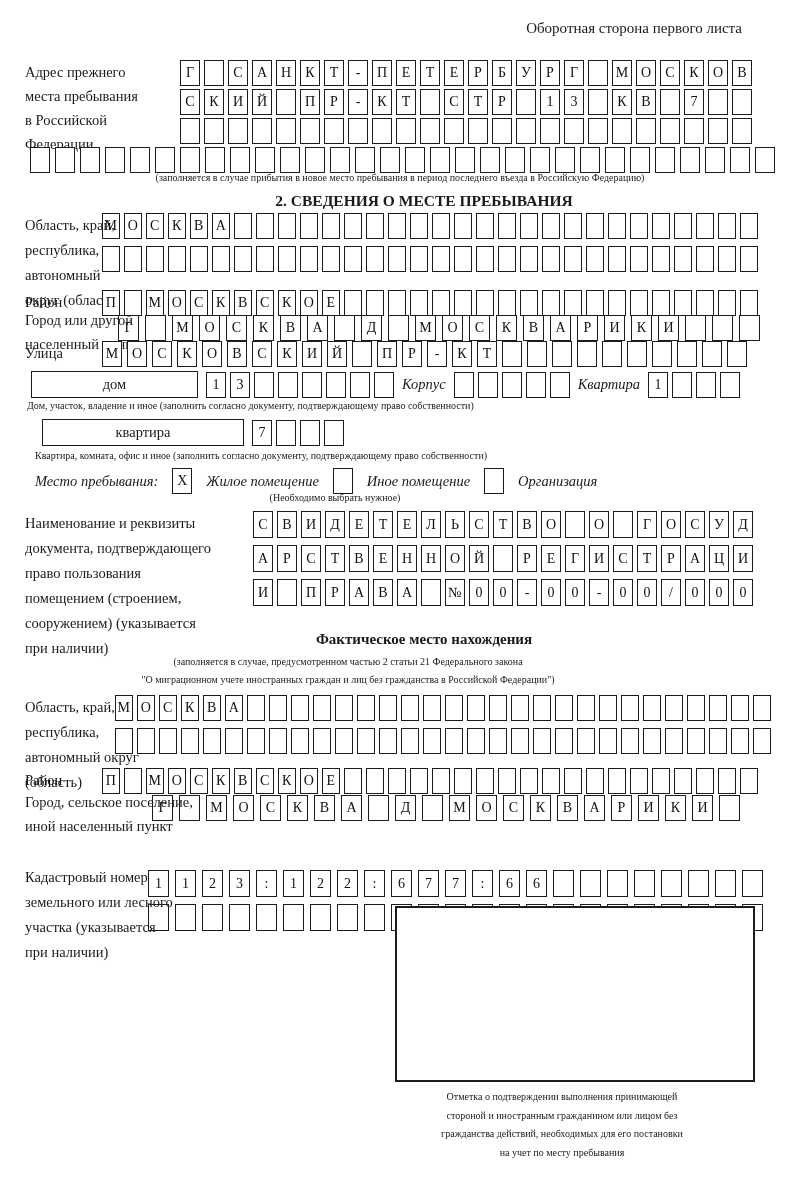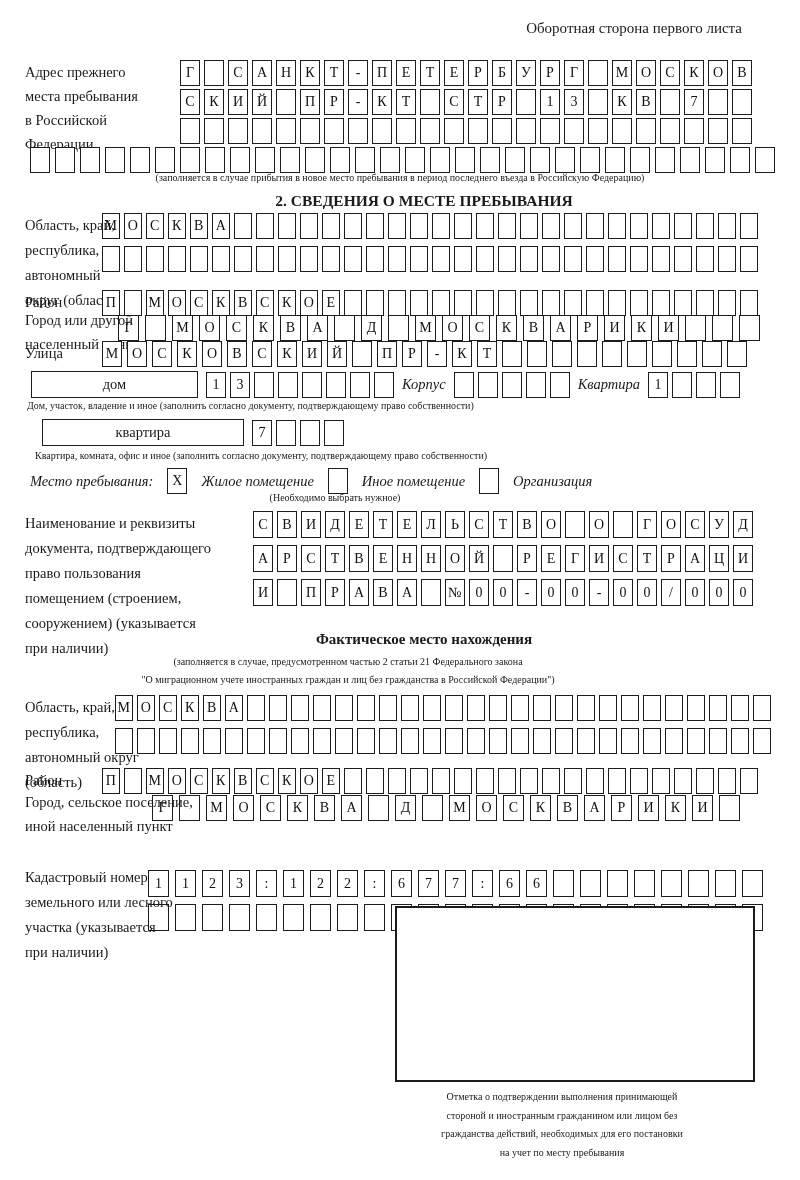--- a/index.html
+++ b/index.html
@@ -425,21 +425,21 @@
           <span class="cell">7</span>
           <span class="cell"></span>
           <span class="cell"></span>
           <span class="cell"></span>
         </div>
     </div>
   </div>
   <div class="cap" style="top:450px;left:35px">Квартира, комната, офис и иное (заполнить согласно документу, подтверждающему право собственности)</div>
 
   <div class="blk" style="top:468px">
-    <div class="hline staygap" style="">
+    <div class="hline staygap" style="margin-left:5px">
       <span class="inl">Место пребывания:</span>
       <span class="cell cb">X</span>
       <span class="inl">Жилое помещение</span>
       <span class="cell cb"></span>
       <span class="inl">Иное помещение</span>
       <span class="cell cb"></span>
       <span class="inl">Организация</span>
     </div>
   </div>
   <div class="cap" style="top:492px;left:0;width:670px;text-align:center">(Необходимо выбрать нужное)</div>

